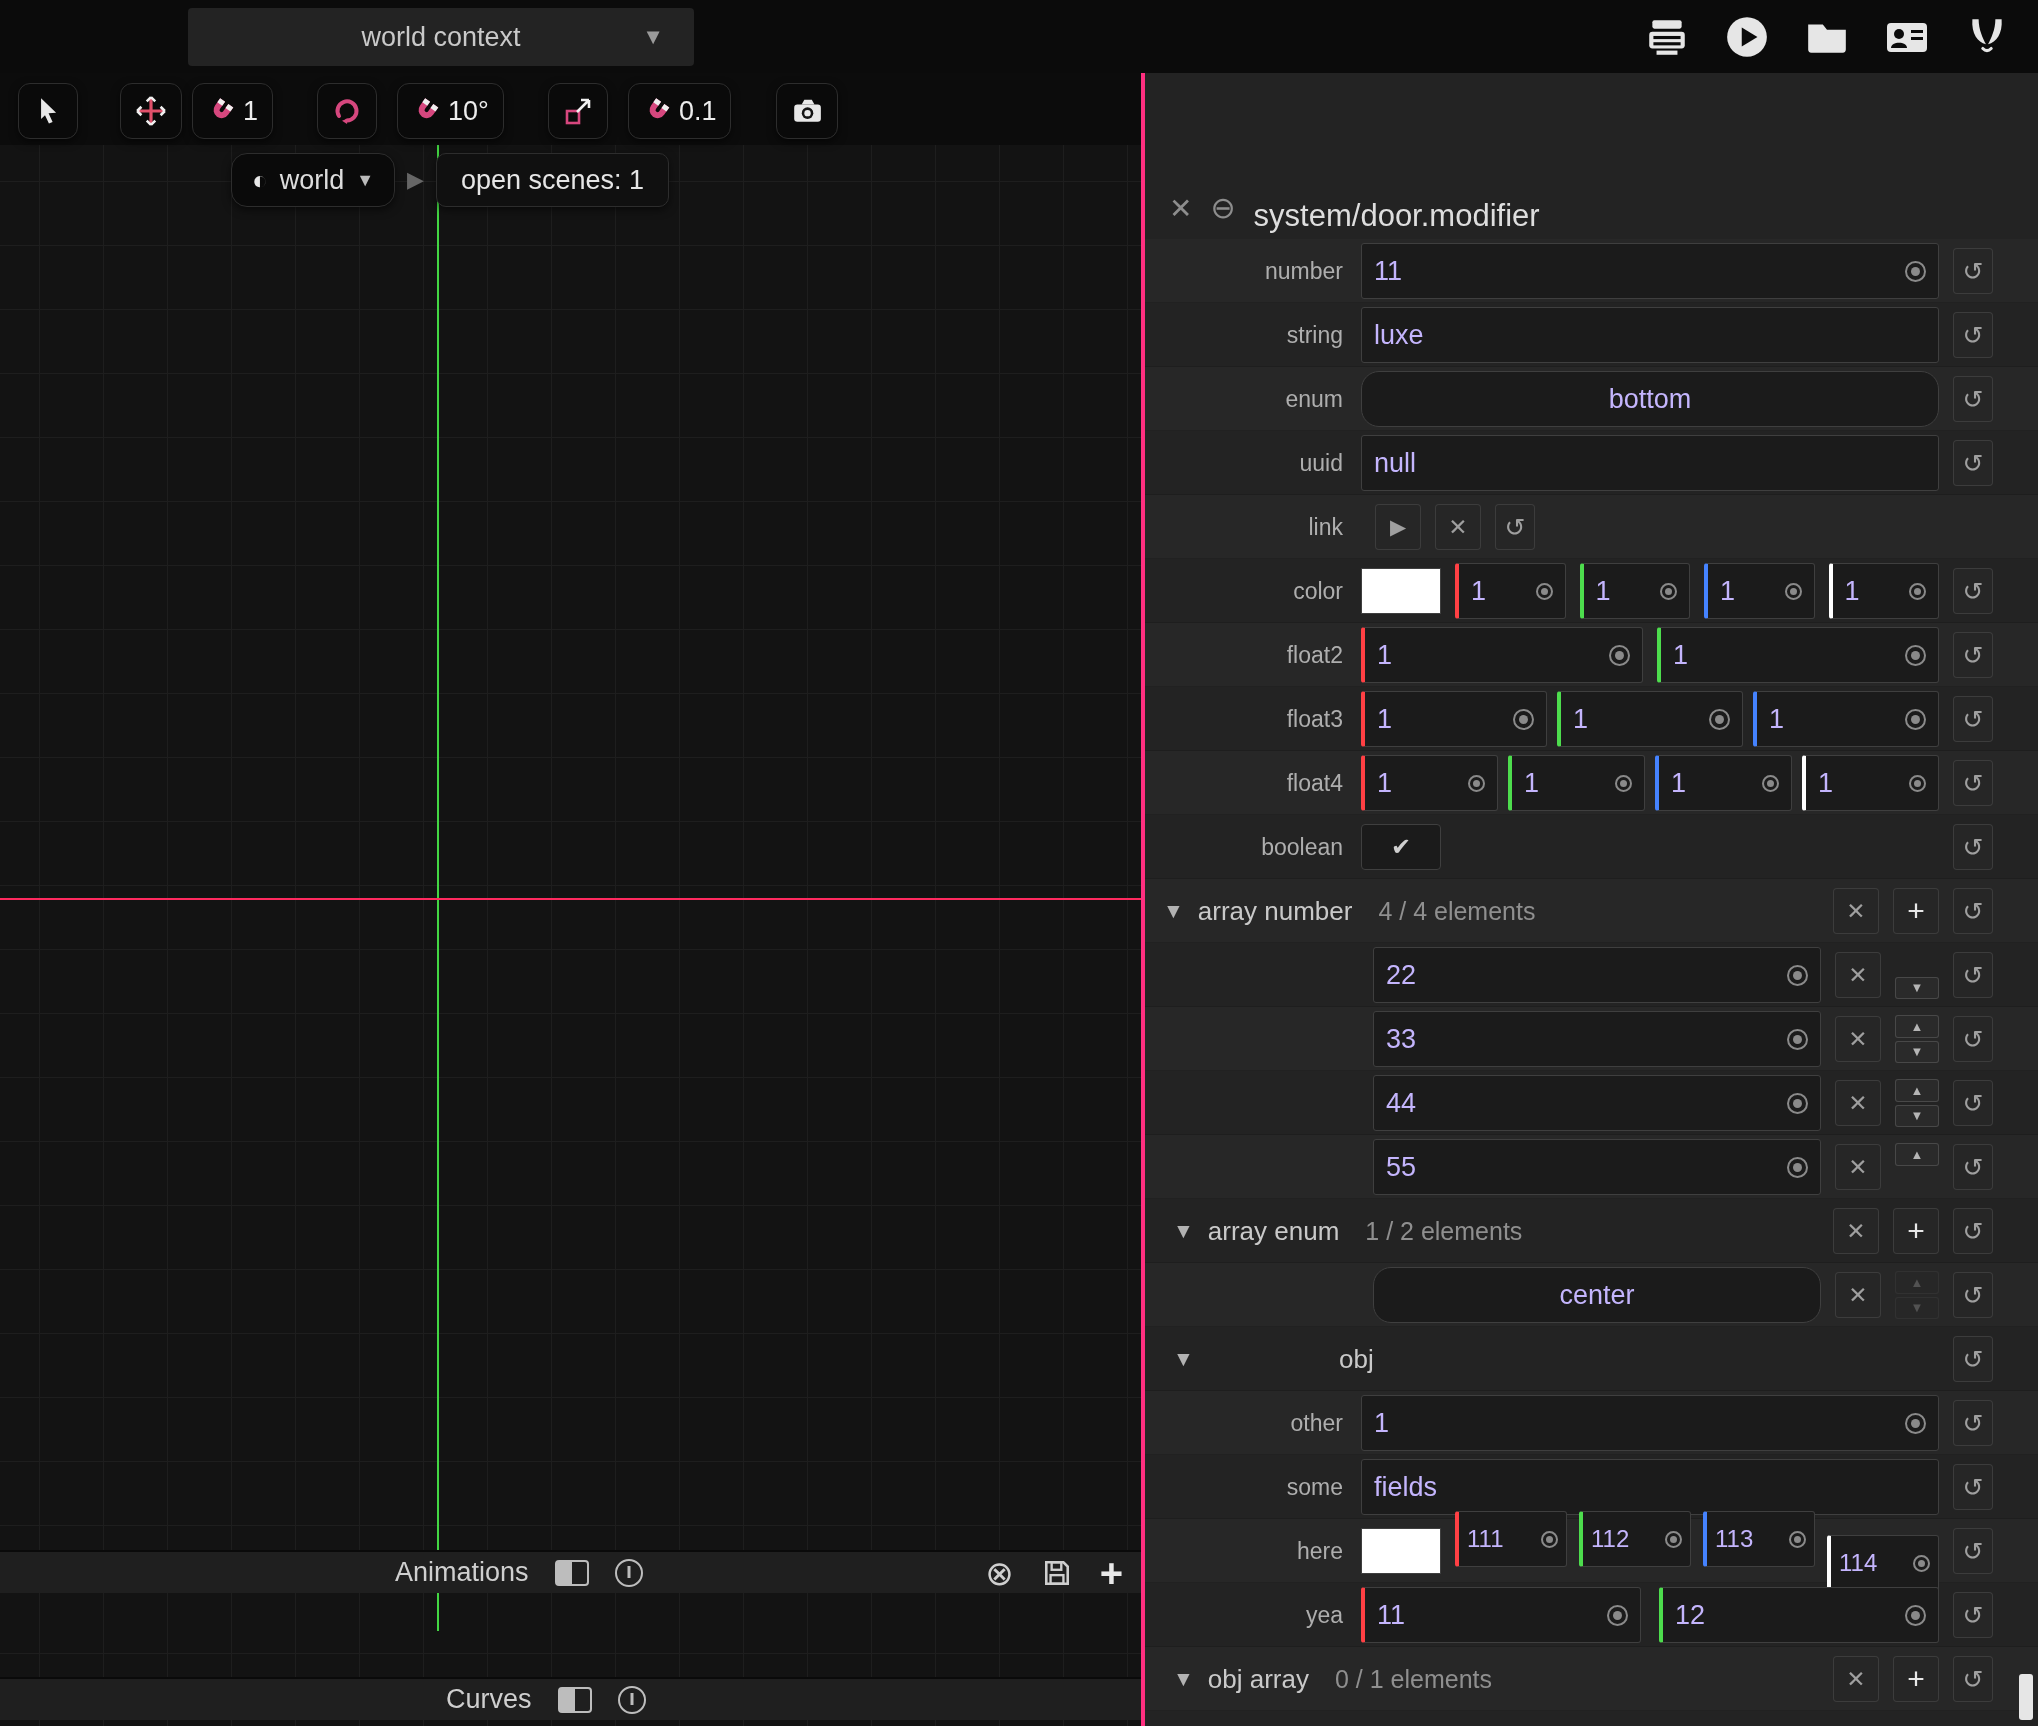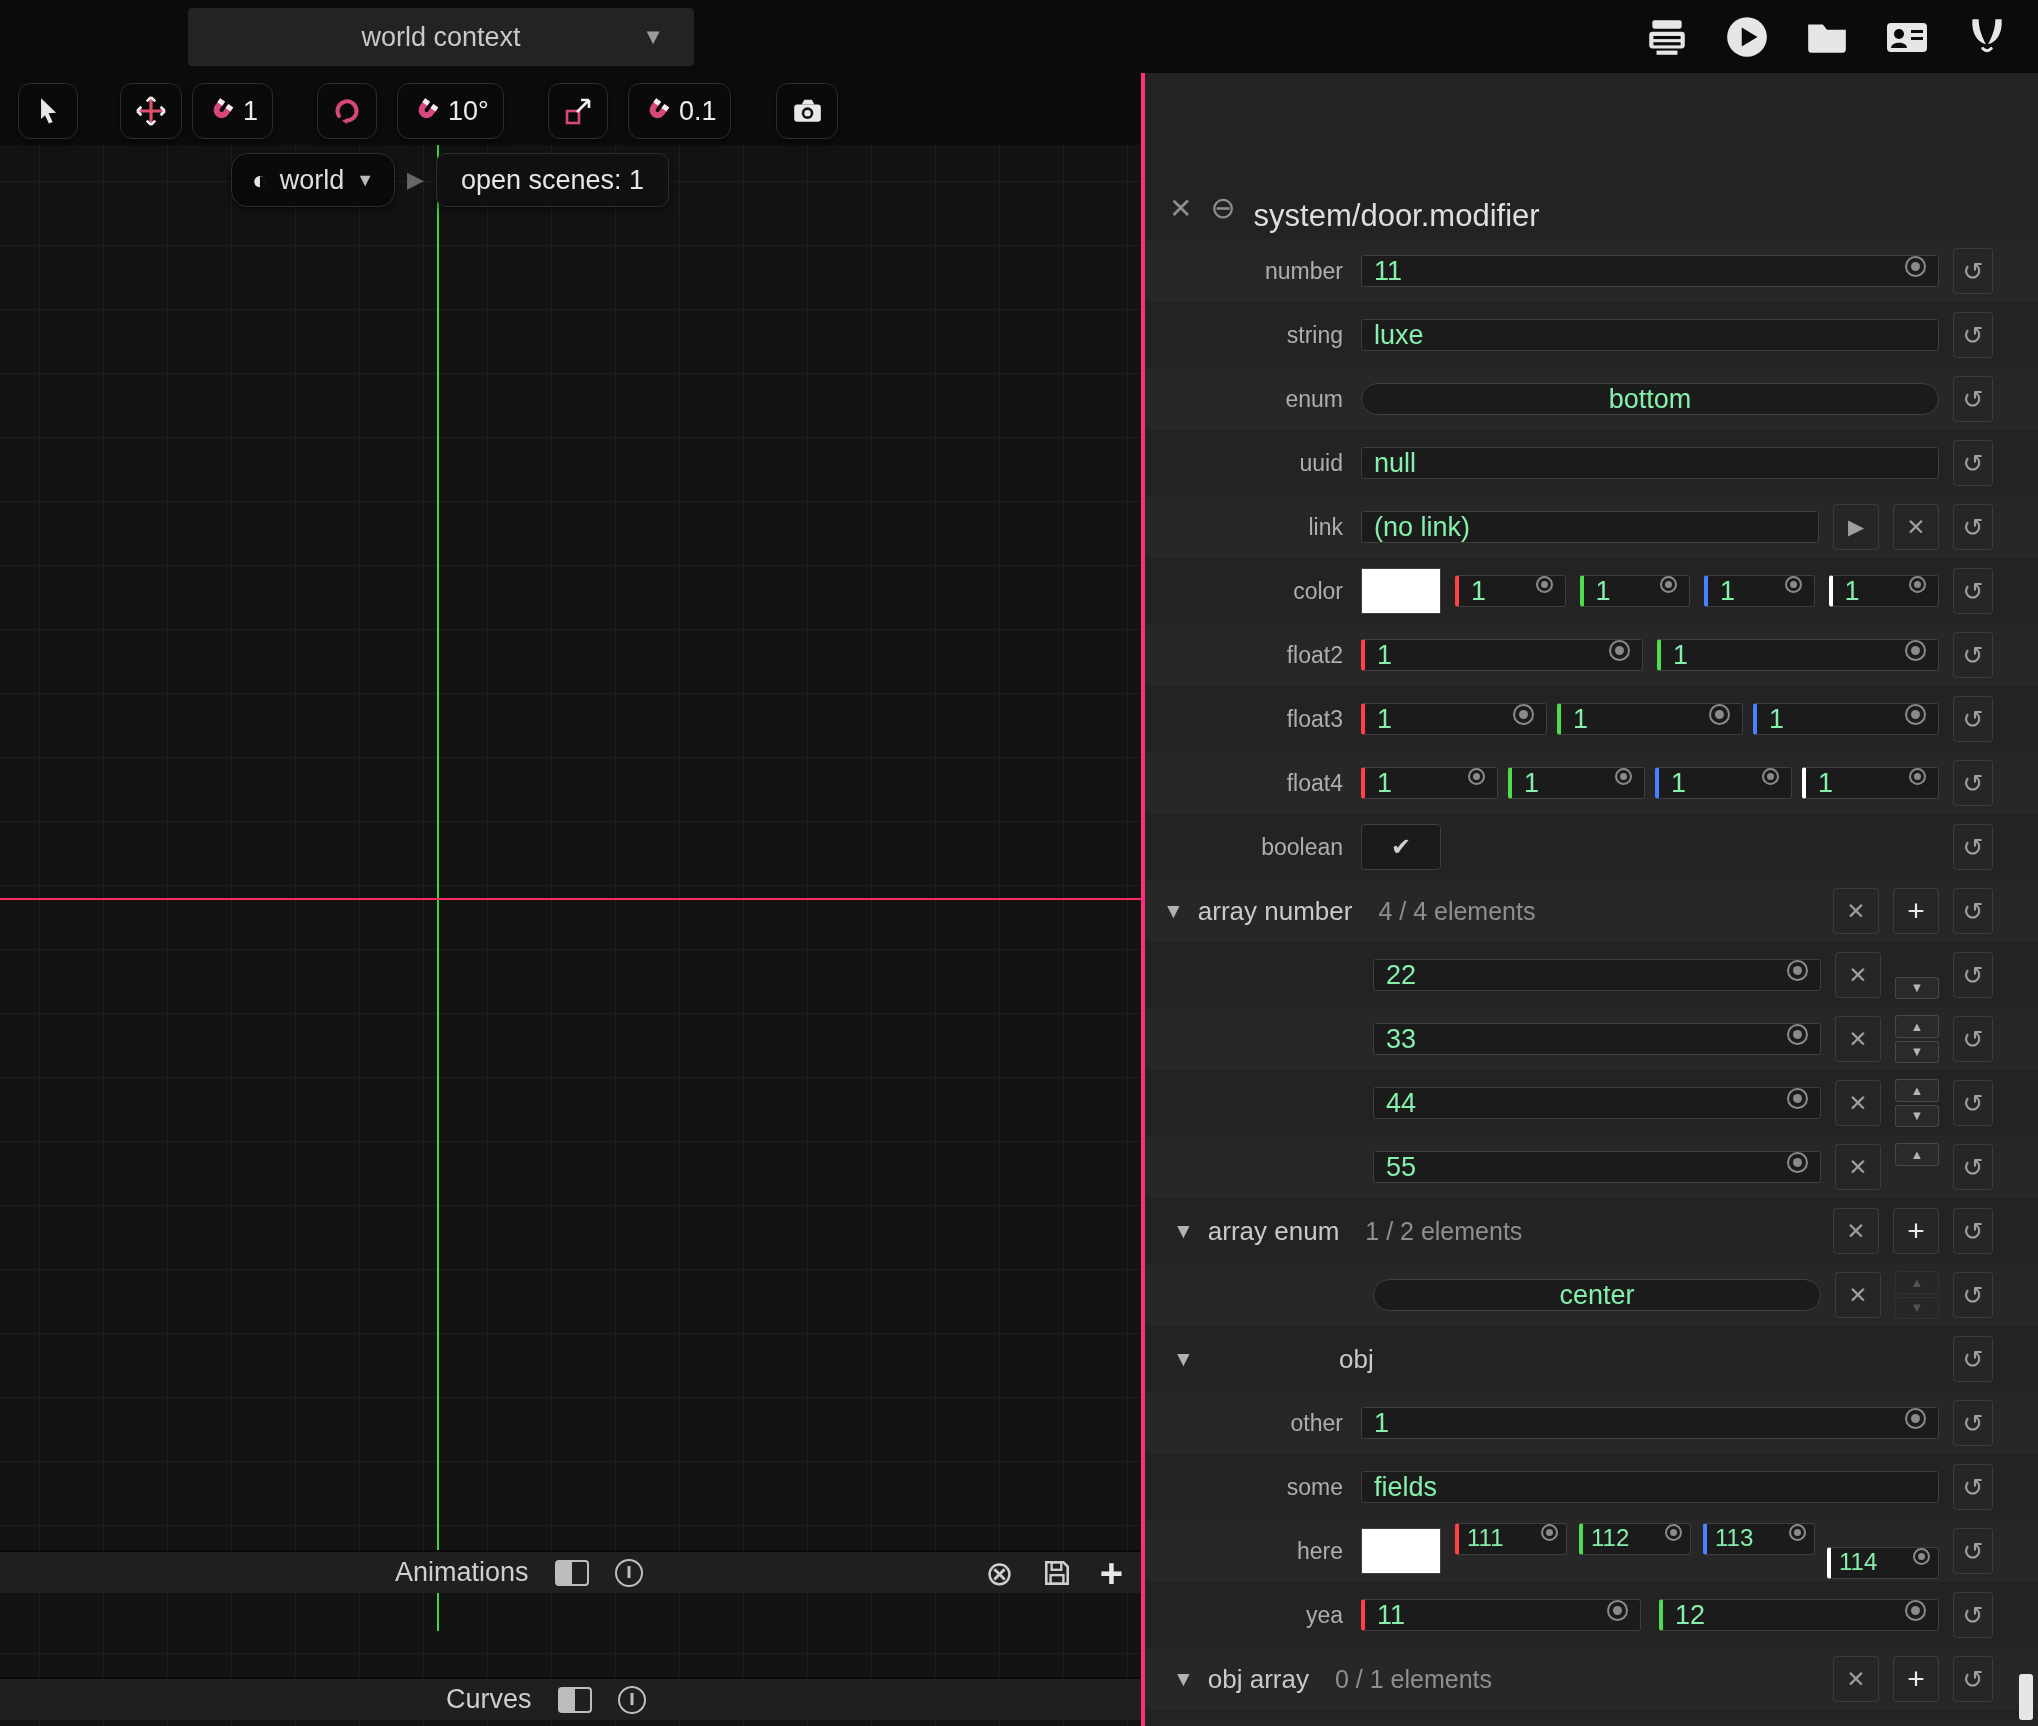--- a/index.html
+++ b/index.html
@@ -78,22 +78,22 @@
   .panel-header{margin-top:104px;height:62px;display:flex;align-items:center;gap:18px;padding-left:24px;}
   .ph-x{color:#8d8d8d;font-size:28px;cursor:pointer;}
   .ph-minus{color:#8d8d8d;font-size:30px;cursor:pointer;line-height:1;}
   .ph-title{color:#dedede;font-size:31px;margin-top:16px;}
 
   .rows{margin-top:0;}
   .row{height:64px;display:flex;align-items:center;padding-right:45px;box-shadow:inset 0 -1px 0 rgba(0,0,0,.14);}
   .row:nth-child(odd){background:rgba(255,255,255,.018);}
   .row-label{width:216px;box-sizing:border-box;padding-right:18px;text-align:right;color:#aeaeae;font-size:23px;flex:none;}
   .tbox{
-    flex:1;height:32px;background:#1b1b1b;border:1px solid #3f3f3f;border-radius:3px;
-    display:flex;padding:0 12px;color:#86efac;font-size:27px;box-sizing:border-box;cursor:text;
+    flex:1;height:56px;background:#1b1b1b;border:1px solid #3f3f3f;border-radius:3px;
+    display:flex;align-items:center;padding:0 12px;color:#c4b5fd;font-size:27px;box-sizing:border-box;cursor:text;
   }
   .tbox.center{justify-content:center;border-radius:18px;}
   .tbox.num{justify-content:space-between;cursor:ew-resize;}
   .dial{width:17px;height:17px;border:2px solid #8a8a8a;border-radius:50%;position:relative;flex:none;}
   .dial::after{content:"";position:absolute;left:4px;top:4px;right:4px;bottom:4px;background:#8a8a8a;border-radius:50%;}
   .dial.small{width:13px;height:13px;}
   .dial.small::after{left:3px;top:3px;right:3px;bottom:3px;}
 
   .btn{
     width:46px;height:46px;flex:none;margin-left:14px;border:1px solid rgba(255,255,255,.10);
@@ -339,23 +339,20 @@
     <div class="row">
       <div class="row-label">uuid</div>
       <div class="tbox">
         <span class="val">null</span>
       </div>
       <div class="btn btn-refresh"></div>
     </div>
 
     <div class="row">
       <div class="row-label">link</div>
-      <div class="tbox">
-        <span class="val">(no link)</span>
-      </div>
       <div class="btn btn-play"></div>
       <div class="btn btn-x"></div>
       <div class="btn btn-refresh"></div>
     </div>
 
     <div class="row">
       <div class="row-label">color</div>
       <div class="swatch"></div>
       <div class="multi">
         <div class="tbox num chan red">

